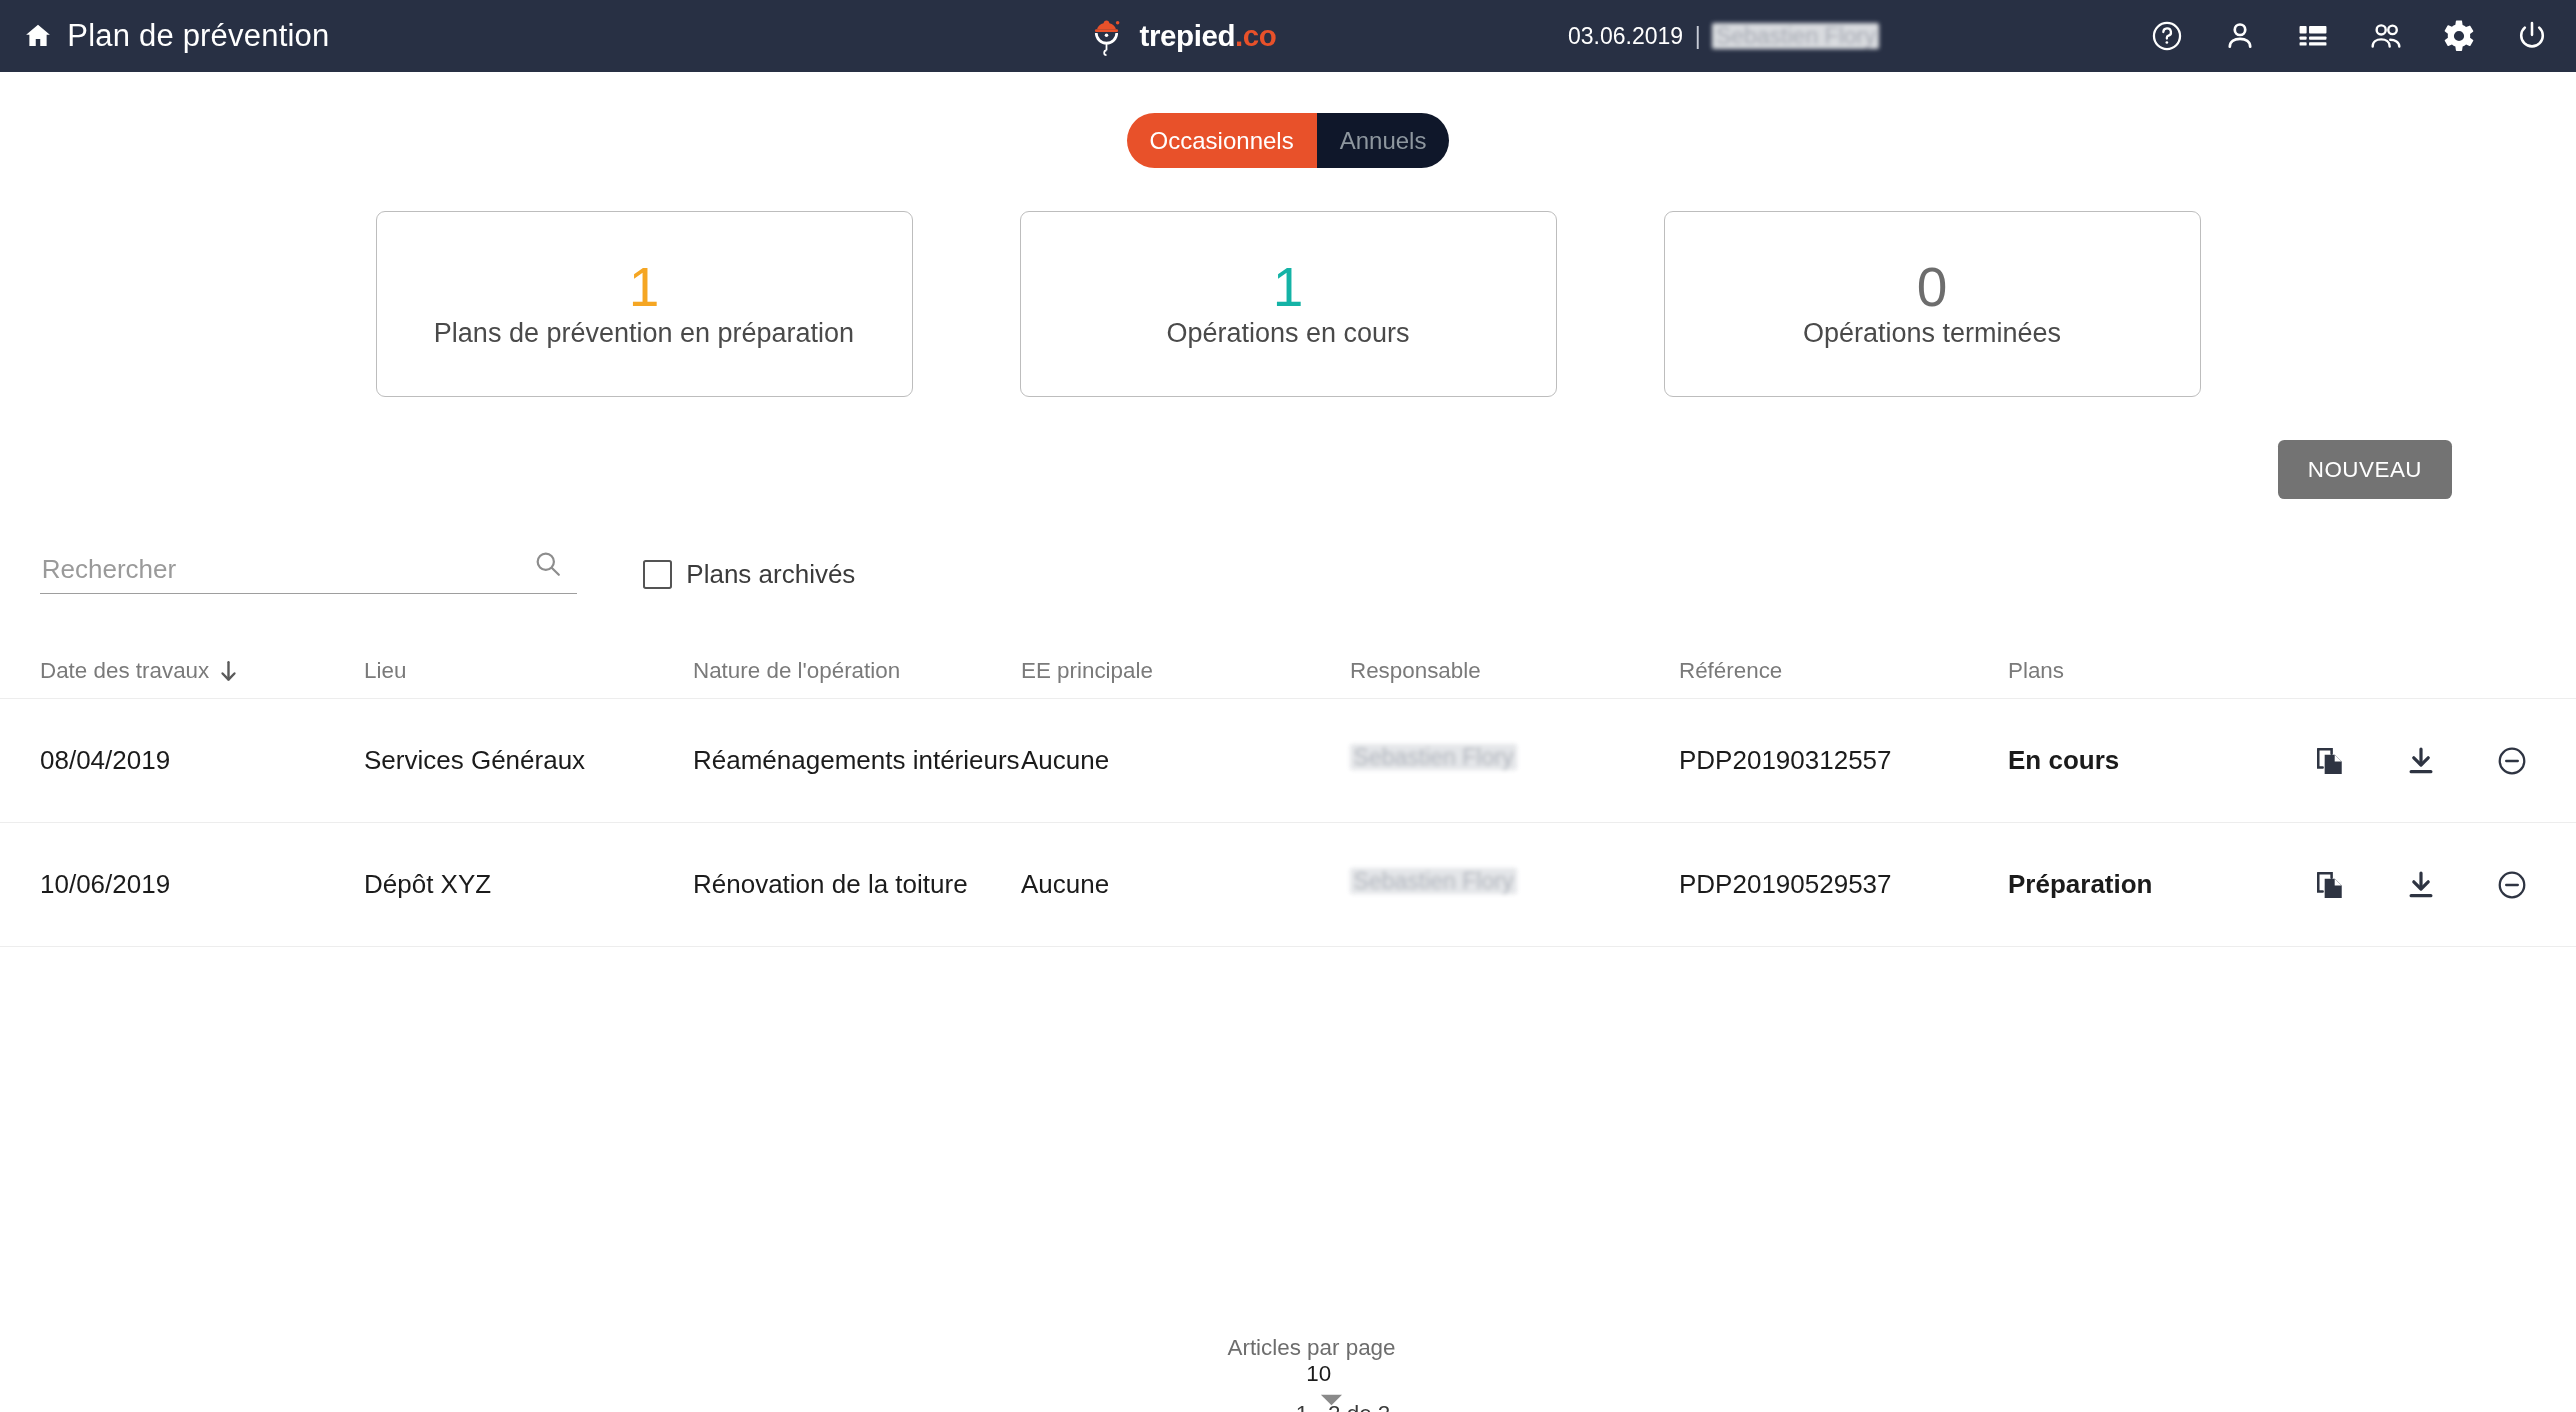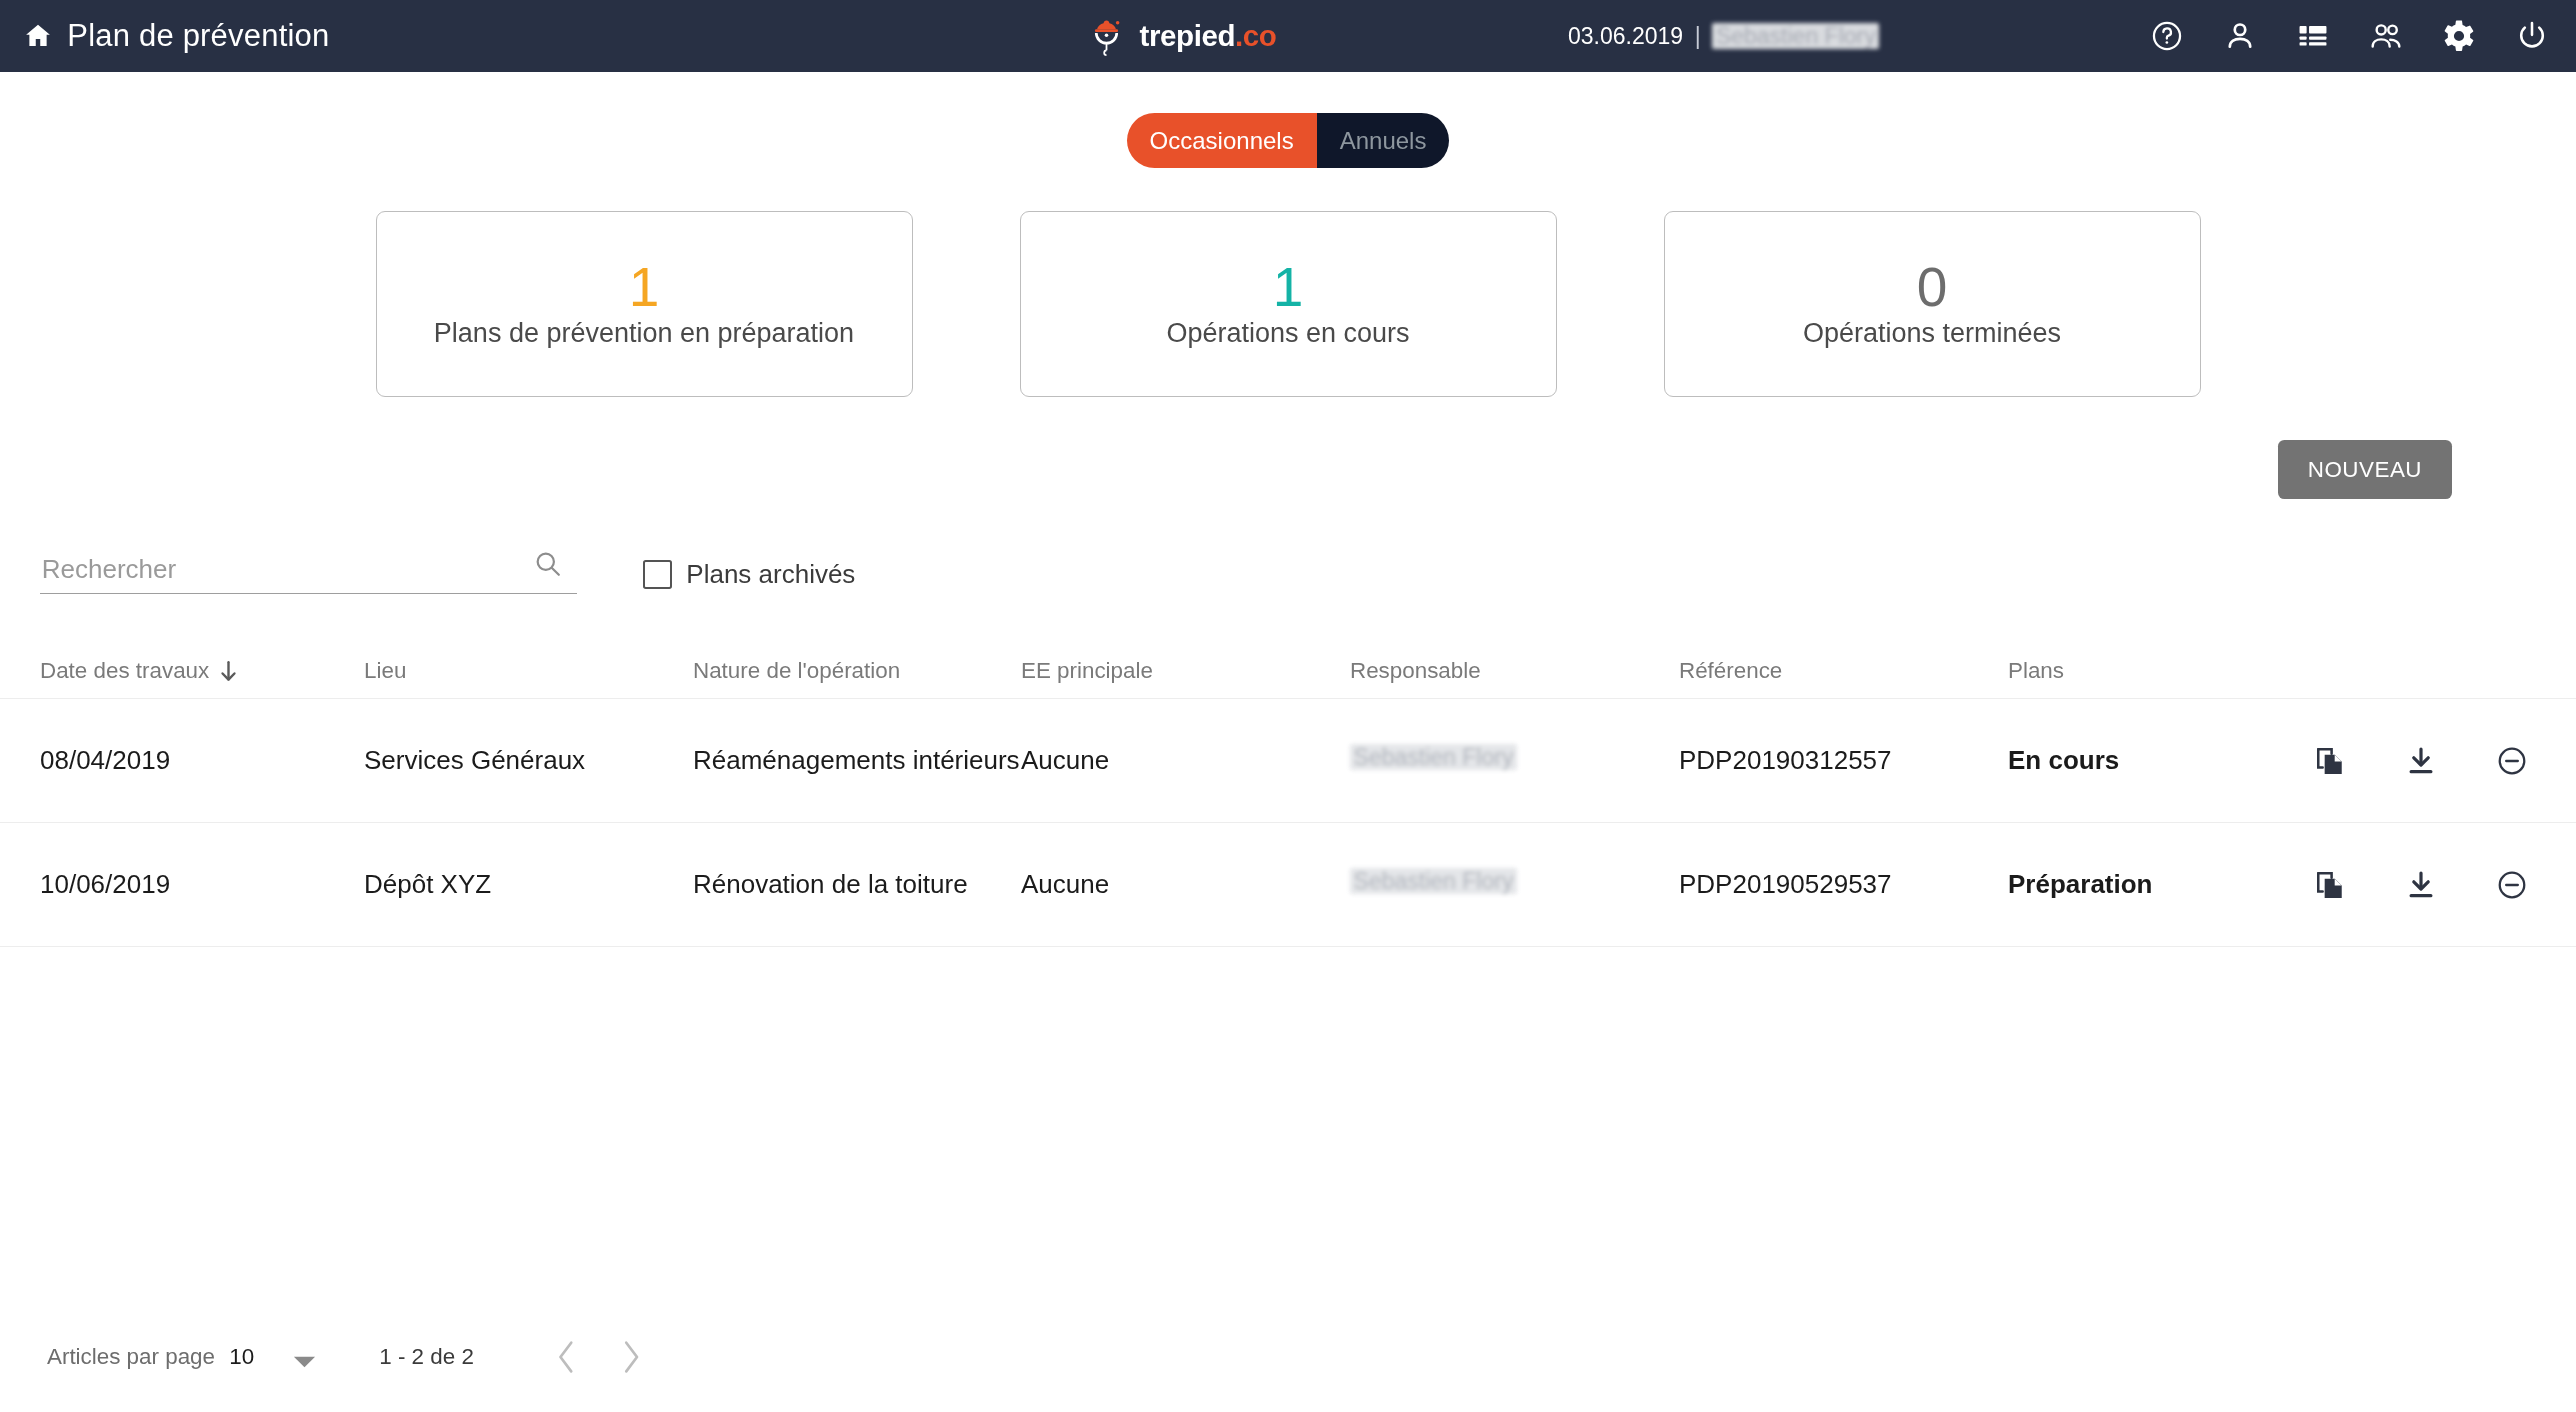--- a/index.html
+++ b/index.html
@@ -172,25 +172,25 @@
   .c-statut{ width: 288px; }
   .c-actions { flex: 1; display:flex; align-items:center; justify-content:flex-end; gap: 59px; padding-right: 8px; }
 
   .sort-arrow { width: 17px; height: 23px; display:block; }
   .status-encours  { color: #14b3a6; font-weight: 700; }
   .status-prep     { color: #F5A623; font-weight: 700; }
   .act-icon { width: 32px; height: 32px; display:block; cursor:pointer; color:#2e3442; }
 
   
   .pager {
-    position: absolute; left: 0; bottom: 17px;
+    position: absolute; left: 0; bottom: 0;
     width: 100%; height: 77px;
     display: flex; align-items: center;
     padding-left: 47px; gap: 0;
-    font-size: 22.4px; color: #6d6d6d;
+    font-size: 22.4px; color: #6d6d6d; flex-direction: column;
   }
   .pager-label { color: #6d6d6d; }
   .pager-size { color: #1b1b1b; font-size: 22.4px; margin-left: 14.3px; }
   .caret-down { margin-left: 39px; width: 23px; height: 14.3px; display:block; cursor:pointer; }
   .pager-range { margin-left: 63px; color: #3b3b3b; }
   .pager-nav { margin-left: 82px; display:flex; align-items:center; gap: 43px; }
   .chev { width: 21.5px; height: 34px; display:block; cursor:pointer; }
 </style>
 </head>
 <body>

